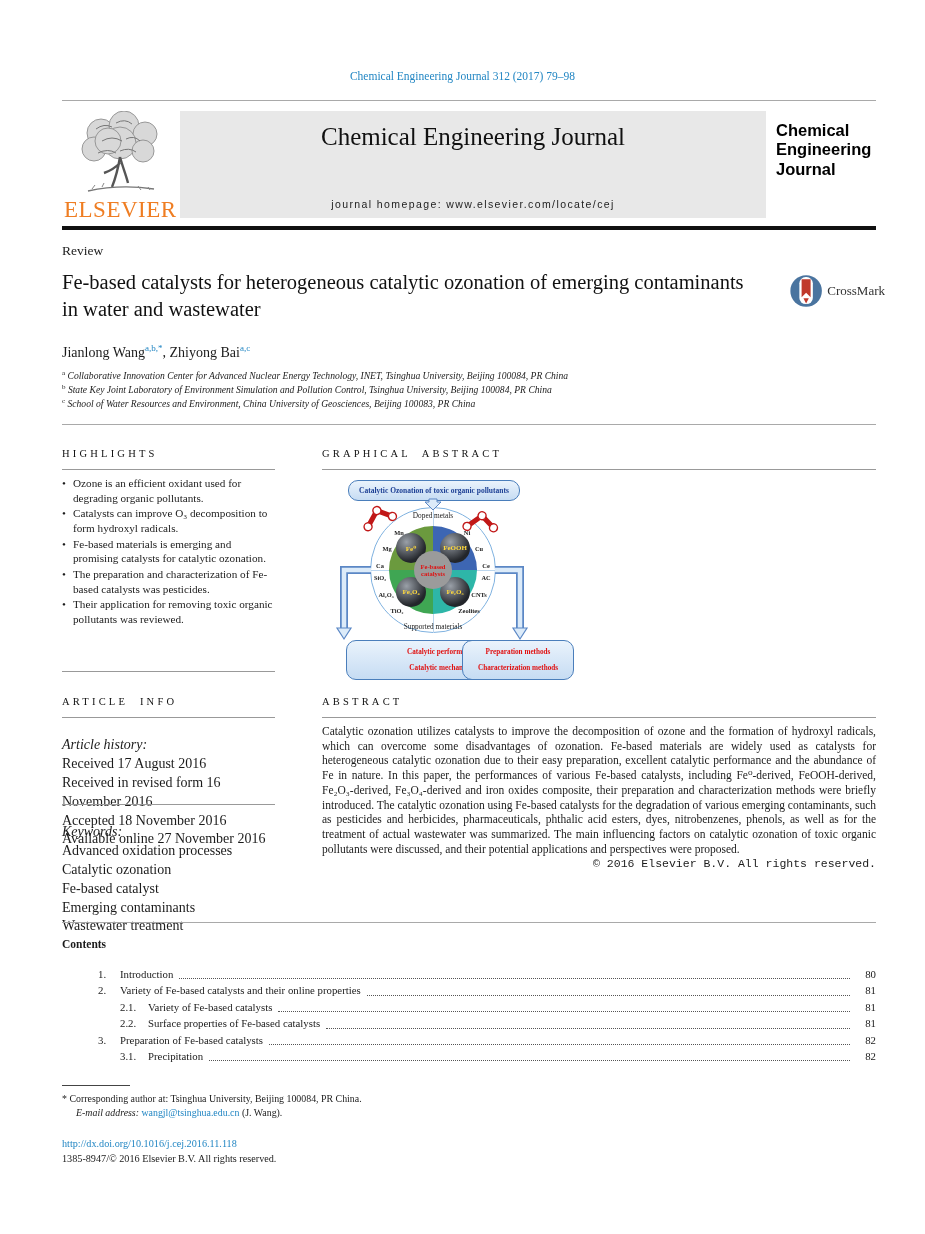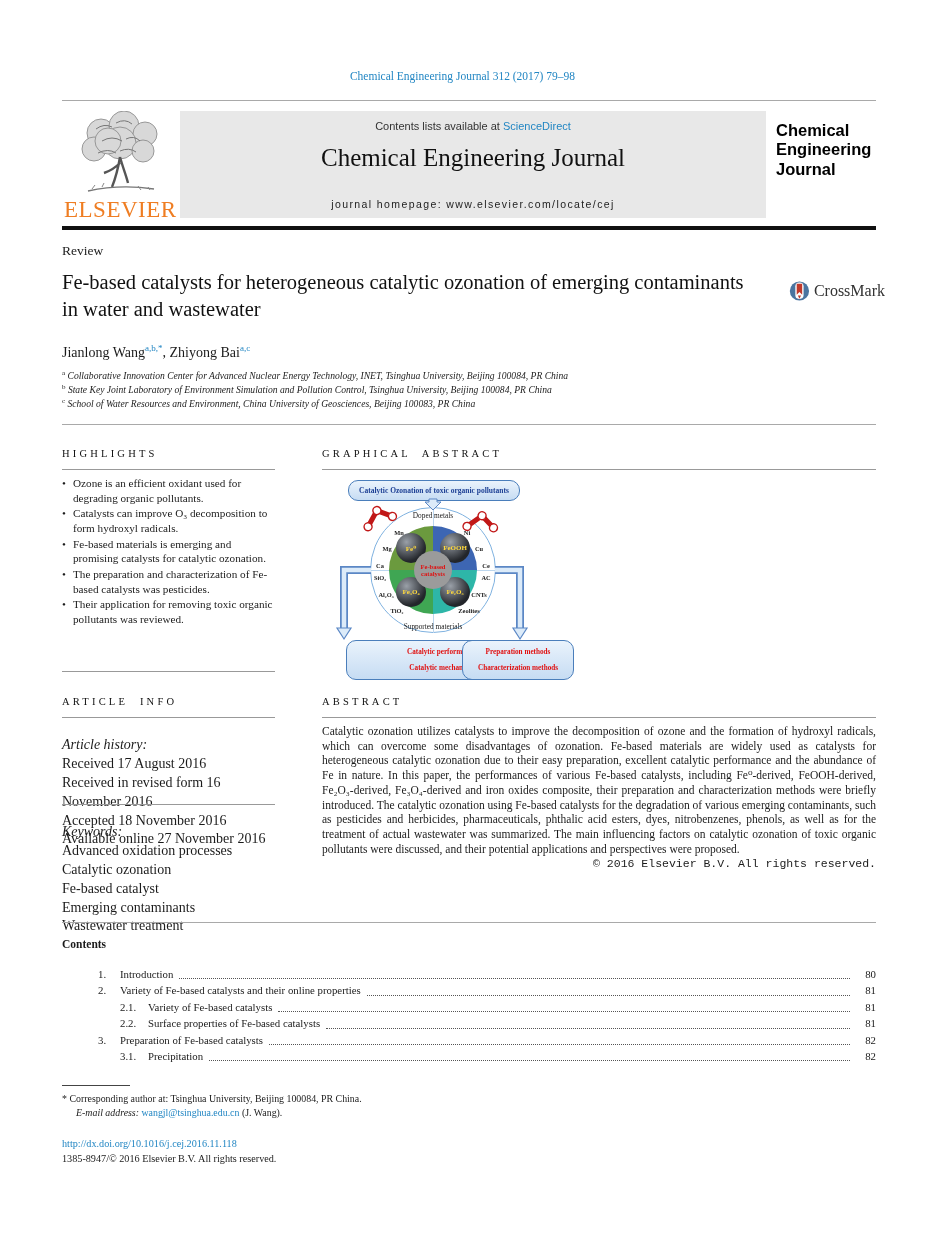--- a/index.html
+++ b/index.html
@@ -15,21 +15,21 @@
   .logo-word{font-size:23px;color:#ef7d22;letter-spacing:.5px;margin-top:-2px;}
   .graybox{position:absolute;left:118px;top:0;width:586px;height:107px;background:#e8e8e8;}
   .contents-line{margin-top:9px;text-align:center;font-size:11px;color:#333;}
   .mast-title{text-align:center;font-size:25px;margin-top:12px;color:#111;}
   .homepage{position:absolute;bottom:8px;left:0;width:100%;text-align:center;font-size:10.5px;letter-spacing:1.4px;color:#222;}
   .cover{position:absolute;left:714px;top:10px;width:100px;font-weight:bold;font-size:16.5px;line-height:1.18;color:#000;}
   .blackbar{position:absolute;top:226px;left:62px;width:814px;height:4px;background:#111;}
   .review{position:absolute;top:243px;left:62px;font-size:13.5px;}
   .title{position:absolute;top:269px;left:62px;width:700px;font-size:20.5px;line-height:1.33;color:#111;}
   .crossmark{position:absolute;top:272px;left:789px;width:96px;display:flex;align-items:center;gap:4px;}
-  .crossmark-label{font-size:16px;color:#333;font-family:Liberation Serif, serif;}
+  .crossmark-label{font-size:13px;color:#333;font-family:Liberation Serif, serif;}
   .authors{position:absolute;top:343px;left:62px;font-size:14px;}
   .authors sup{font-size:9px;color:#2286c3;}
   .affils{position:absolute;top:369px;left:62px;font-size:9.6px;font-style:italic;line-height:1.42;color:#222;}
   .affils sup{font-size:7px;font-style:normal;}
   
   .leftcol{position:absolute;top:438px;left:62px;width:213px;}
   .rightcol{position:absolute;top:438px;left:322px;width:554px;}
   .sec-head{position:absolute;top:10px;left:0;font-size:10.5px;letter-spacing:3.2px;word-spacing:6px;color:#111;}
   .colrule{position:absolute;left:0;width:100%;border-top:1px solid #999;height:0;}
   .hl-list{position:absolute;top:38px;left:0;width:213px;font-size:11.2px;line-height:1.31;}
@@ -103,21 +103,20 @@
         <g fill="none" stroke="#777" stroke-width="1">
           <path d="M28 18 q8 -6 16 -2 M48 12 q9 -5 16 1 M34 30 q10 -6 20 0 M58 28 q8 -4 14 2 M30 42 q10 -5 18 0 M52 40 q9 -4 16 1"></path>
         </g>
         <path d="M52 46 C50 58 48 66 44 76 M52 46 C55 57 58 64 60 72 M52 52 C46 58 42 60 36 62" fill="none" stroke="#555" stroke-width="2.4"></path>
         <path d="M20 80 Q52 73 86 78" fill="none" stroke="#777" stroke-width="1.4"></path>
         <path d="M24 78 l3 -4 M34 76 l2 -4 M70 75 l3 4 M80 76 l2 3" stroke="#888" stroke-width="1" fill="none"></path>
       </svg>
       <div class="logo-word">ELSEVIER</div>
     </div>
     <div class="graybox">
-      <div class="contents-line sans"><span>Contents lists available at </span><span class="teal">ScienceDirect</span></div>
       <div class="mast-title">Chemical Engineering Journal</div>
       <div class="homepage sans">journal homepage: www.elsevier.com/locate/cej</div>
     </div>
     <div class="cover sans">
       <div>Chemical</div>
       <div>Engineering</div>
       <div>Journal</div>
     </div>
   </div>
 

